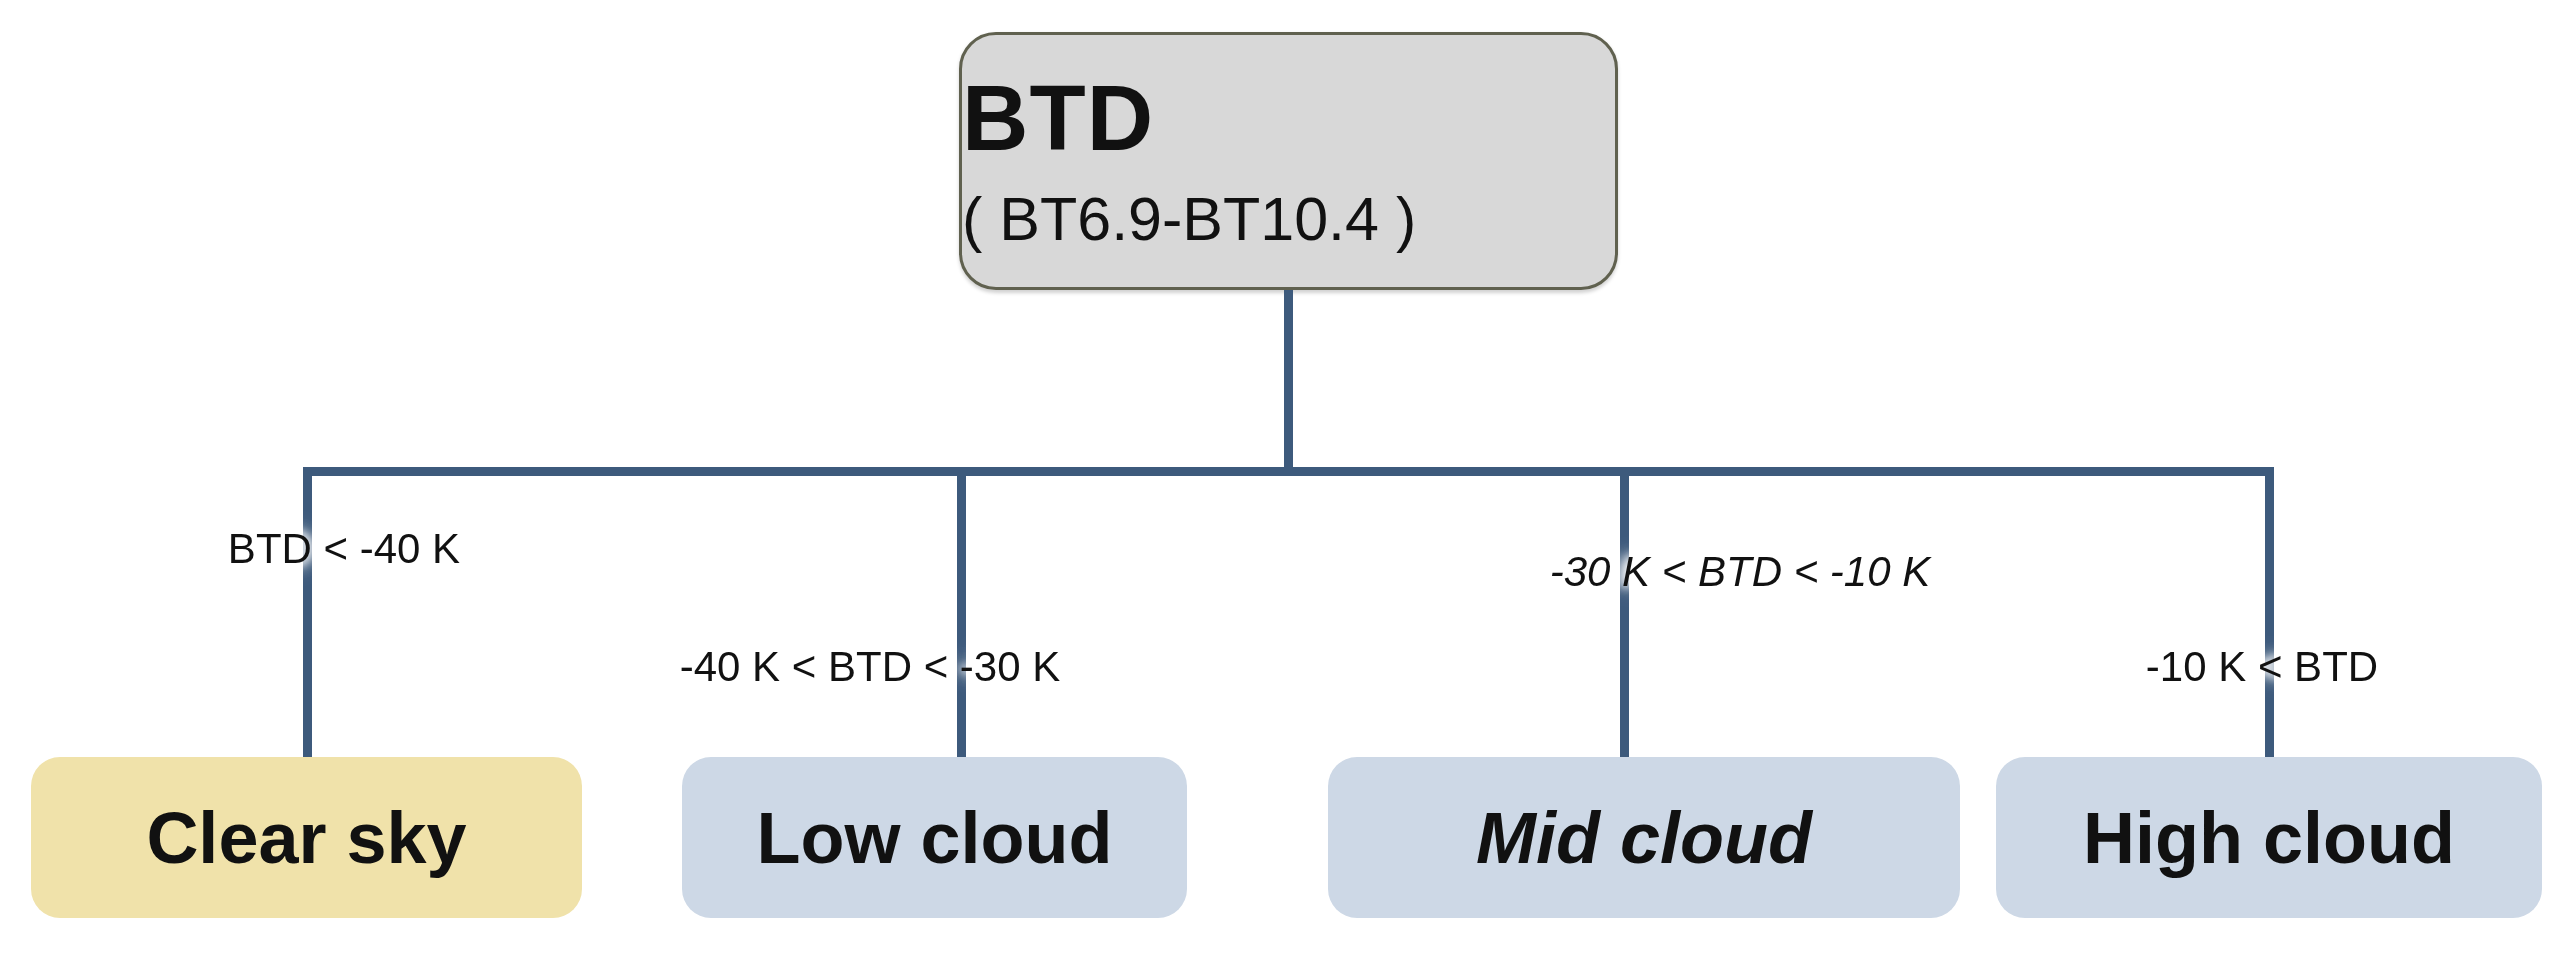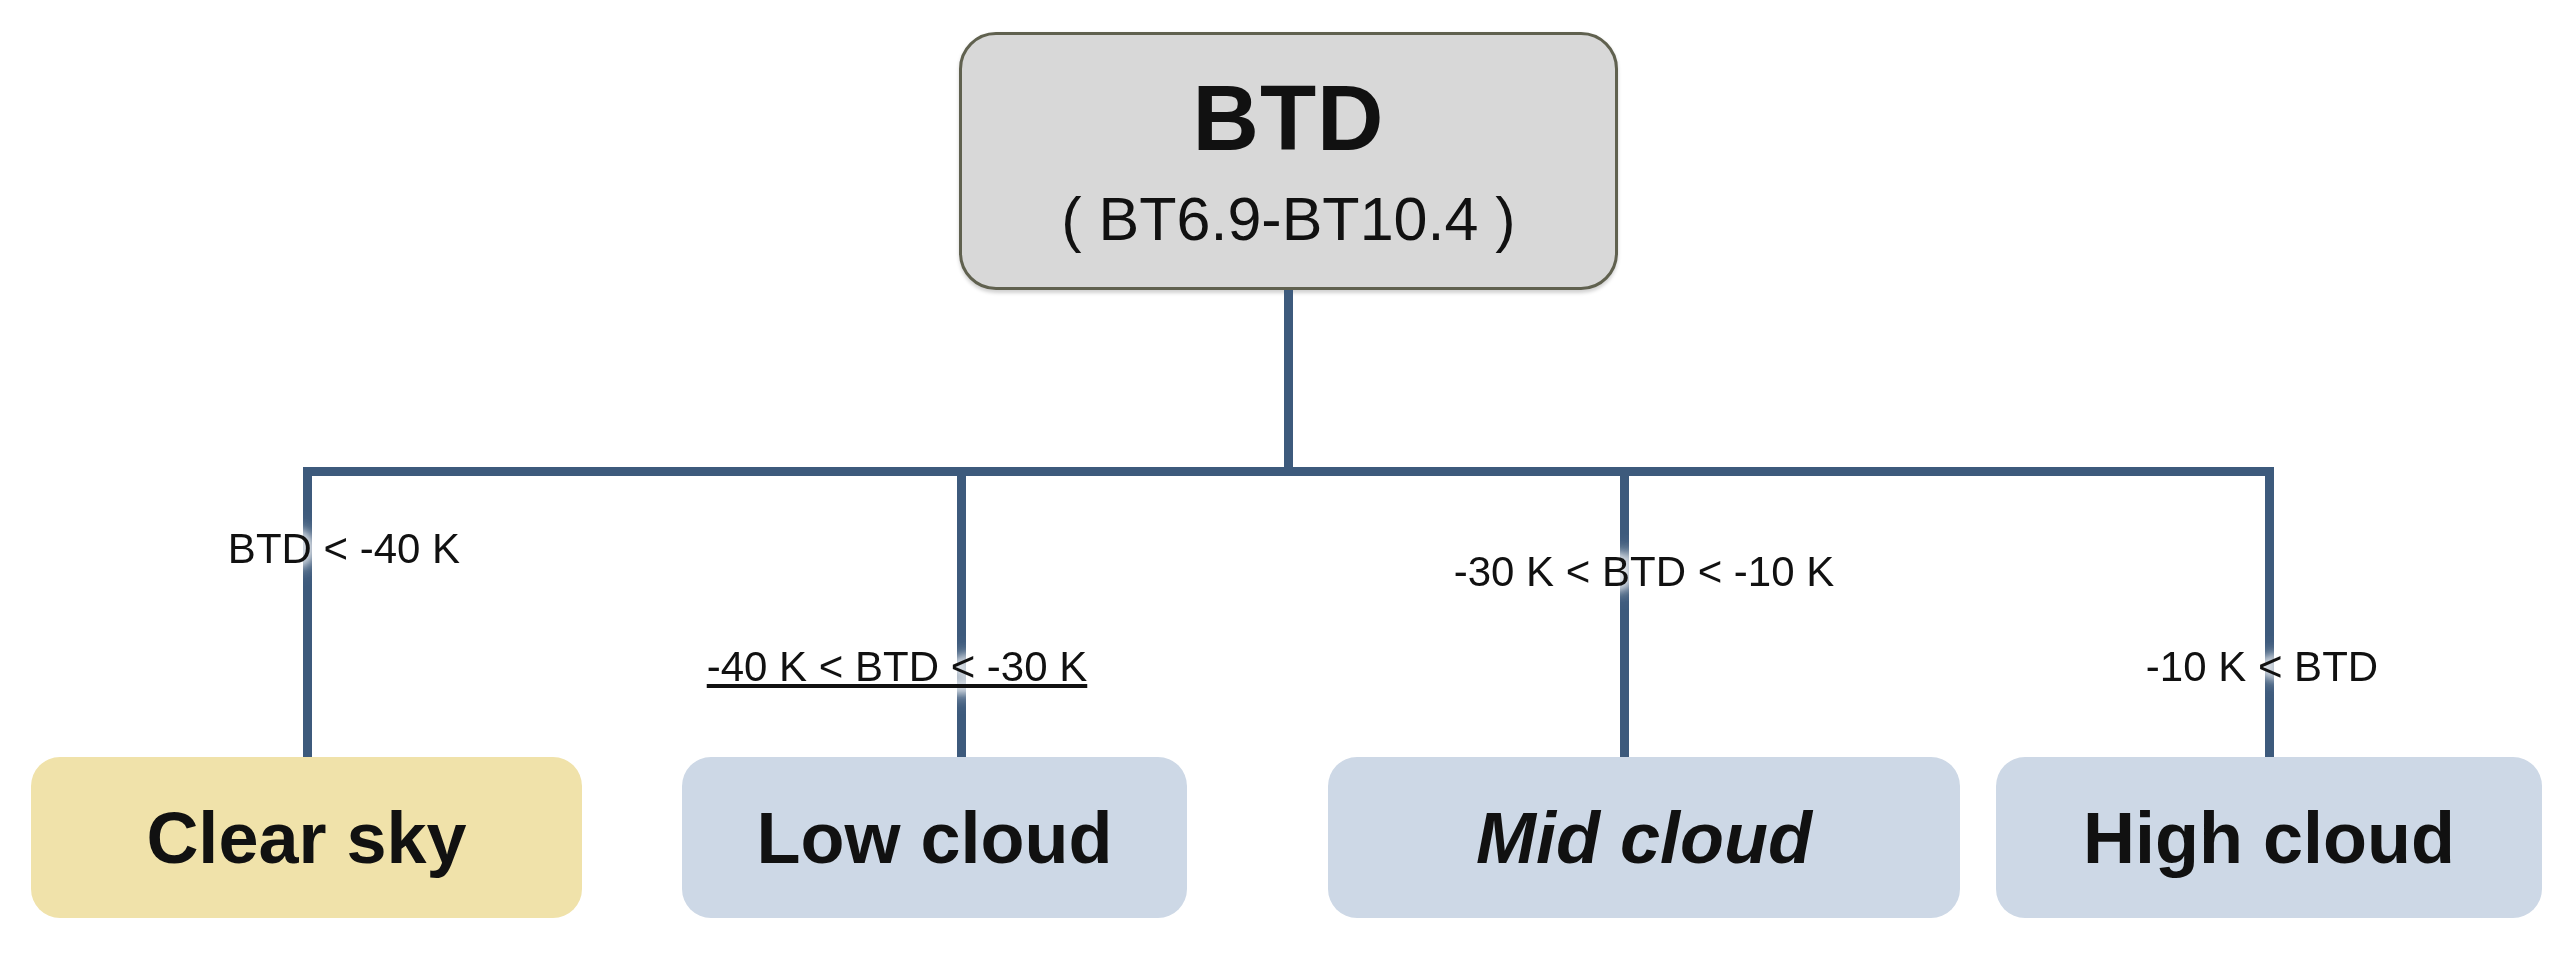--- a/index.html
+++ b/index.html
@@ -20,21 +20,21 @@
   .root-node {
     position: absolute;
     left: 959px; top: 32px;
     width: 659px; height: 258px;
     box-sizing: border-box;
     background: var(--root-fill, #d8d8d8);
     border: 3.9px solid var(--root-border, #60614f);
     border-radius: 37px;
     display: flex;
     flex-direction: column;
-    align-items: center;
+    align-items: flex-start;
     justify-content: center;
     row-gap: 25px;
     box-shadow: 0 2.9px 3.9px rgba(0,0,0,0.18);
   }
   .root-title {
     font-size: 92px;
     font-weight: 700;
     line-height: 1;
     letter-spacing: 1px;
   }
@@ -62,22 +62,22 @@
     white-space: nowrap;
     font-size: 42px;
     font-weight: 400;
     line-height: 1;
     text-shadow:
       0 0 9.7px #ffffff, 0 0 9.7px #ffffff,
       0 0 15.5px #ffffff, 0 0 15.5px #ffffff,
       0 0 23px #ffffff;
   }
   .cond-1 { left: 344px;  top: 549px; }
-  .cond-2 { left: 897px;  top: 667px; text-decoration: underline; }
-  .cond-3 { left: 1644px; top: 572px; }
+  .cond-2 { left: 870px;  top: 667px; }
+  .cond-3 { left: 1740px; top: 572px; font-style: italic; }
   .cond-4 { left: 2262px; top: 667px; }
   
   .leaf {
     position: absolute;
     top: 757px;
     height: 161px;
     border-radius: 29px;
     display: flex;
     align-items: center;
     justify-content: center;

